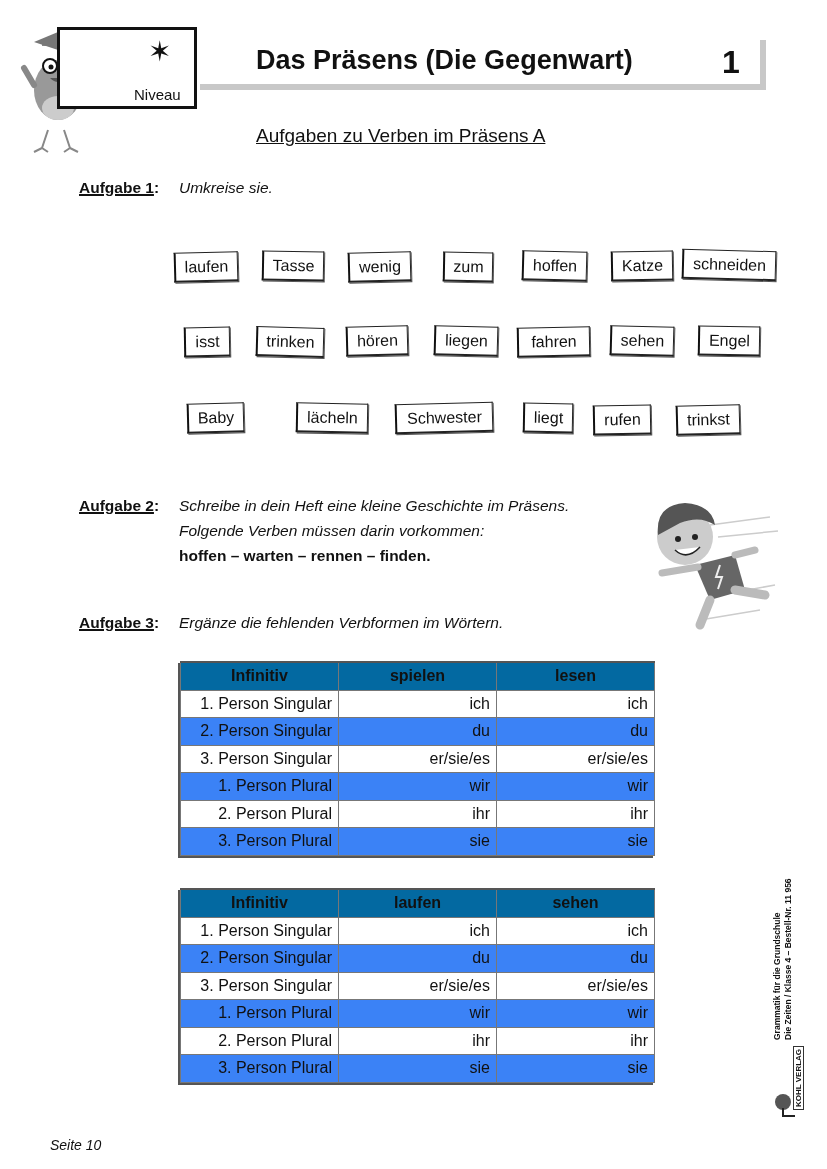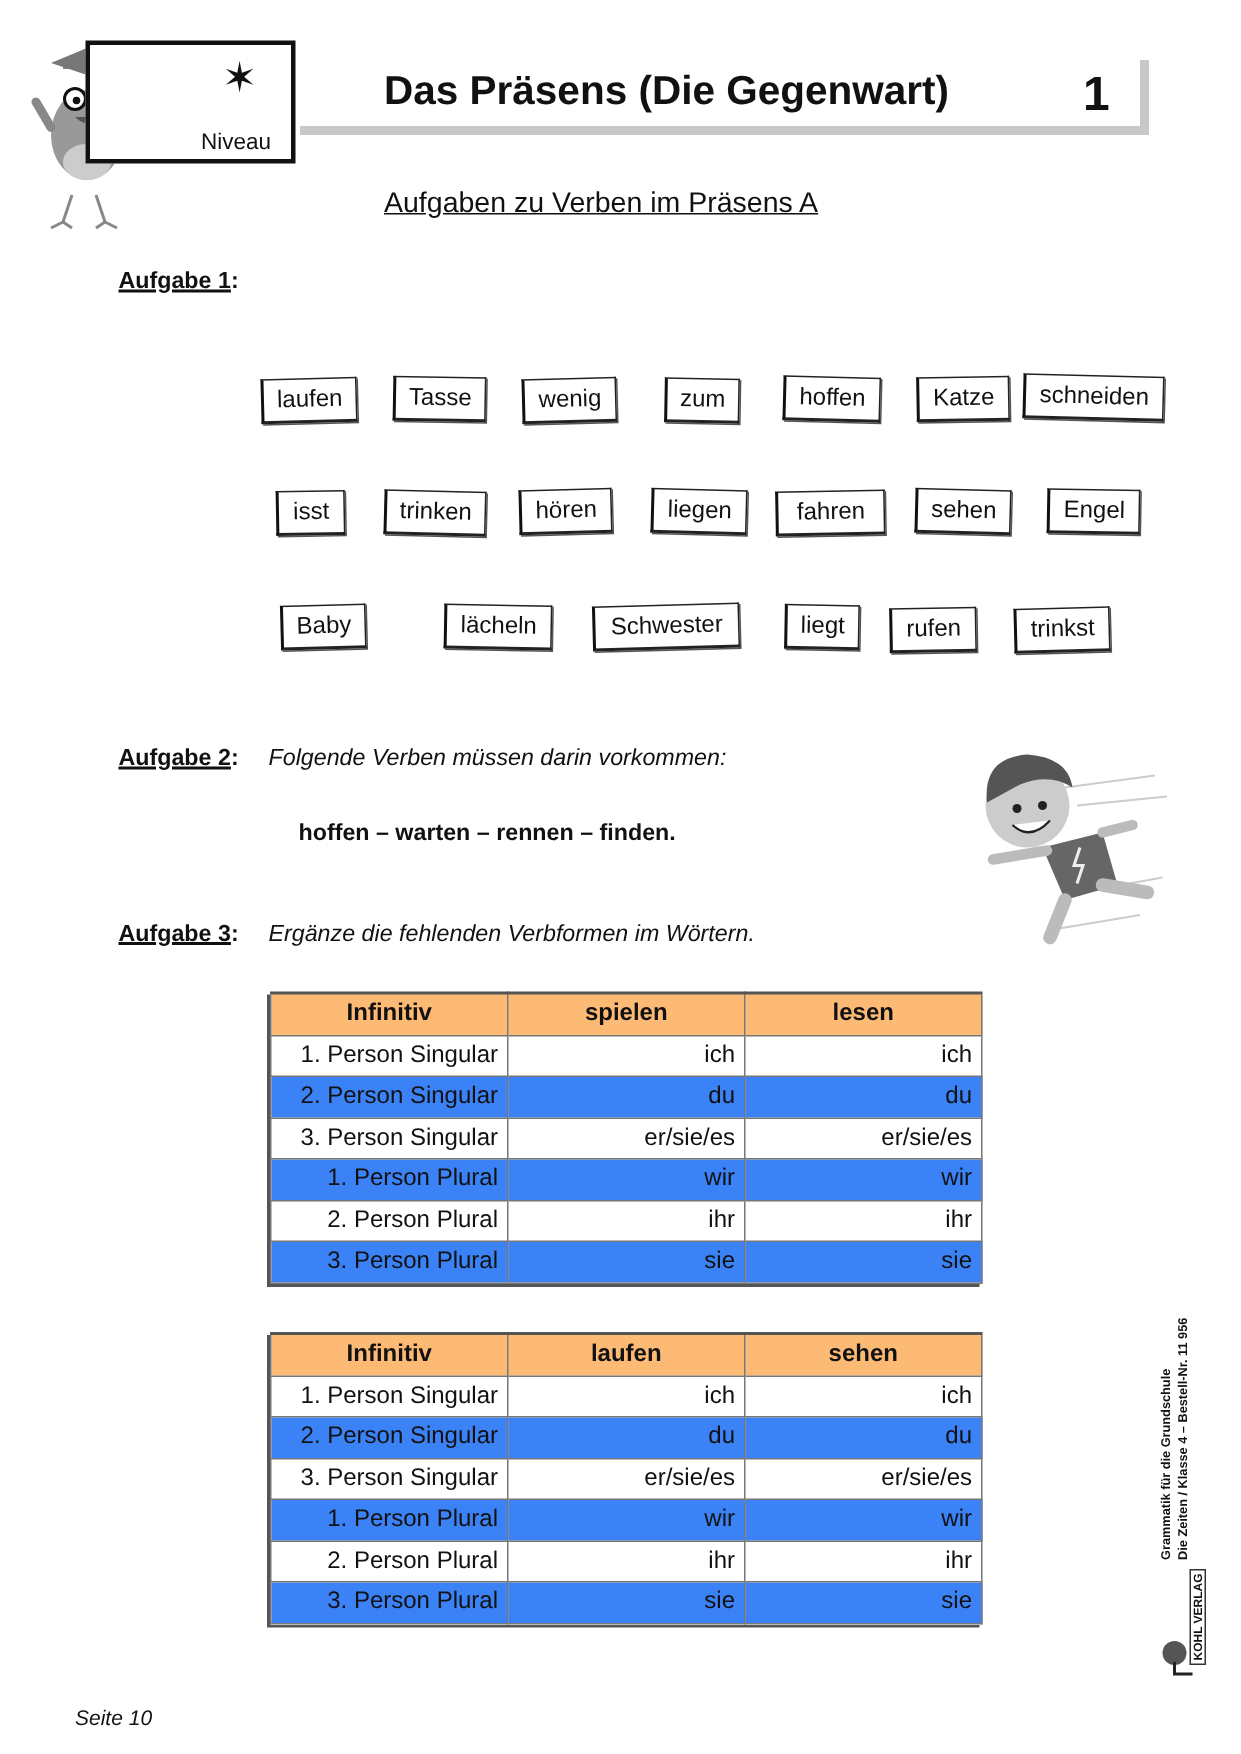--- a/index.html
+++ b/index.html
@@ -14,32 +14,32 @@
   .title-side { position:absolute; left:760px; top:40px; width:6px; height:50px; background:#c8c8c8; }
   .page-title { position:absolute; left:256px; top:45px; font-size:27px; font-weight:bold; }
   .page-number { position:absolute; left:722px; top:44px; font-size:32px; font-weight:bold; }
 
   .subtitle { position:absolute; left:256px; top:125px; font-size:19px; text-decoration:underline; }
 
   
   .task-label { position:absolute; left:79px; font-size:15.5px; font-weight:bold; }
   .task-label u { text-decoration:underline; text-decoration-thickness:2px;margin-top:48px; }
   .task-text { position:absolute; left:179px; font-size:15.5px; font-style:italic; line-height:25px; }
-  .task-bold { position:absolute; left:179px; font-size:15.5px; font-weight:bold;margin-left:20px; }
+  .task-bold { position:absolute; left:179px; font-size:15.5px; font-weight:bold; }
 
   
   .word { position:absolute; border:1px solid #222; border-left:2px solid #111; border-bottom:2px solid #222; background:#fff; font-size:16px; text-align:center; line-height:28px; height:30px; box-sizing:border-box; box-shadow:1px 1px 0 #555; }
 
   
   .runner { position:absolute; left:640px; top:495px; width:140px; height:140px; }
 
   
   table.conj { position:absolute; left:180px; border-collapse:collapse; font-size:16px; box-shadow:-2px 2px 0 #555; }
   table.conj th, table.conj td { border:1px solid #777; height:26.5px; padding:0 6px; }
-  table.conj th { background:#fdba74; font-weight:bold; text-align:center; }
+  table.conj th { background:#0369a1; font-weight:bold; text-align:center; }
   table.conj td { text-align:right; }
   table.conj tr.alt td { background:#3b82f6; }
   table.conj col.c1 { width:158px; } table.conj col.c2 { width:158px; } table.conj col.c3 { width:158px; }
   table.conj { border-top:2px solid #555; border-right:1px solid #777; }
 
   
   .sidetext { position:absolute; left:772px; top:1040px; transform:rotate(-90deg); transform-origin:left top; font-size:8.5px; font-weight:bold; line-height:11px; white-space:nowrap; }
   .publisher { position:absolute; left:793px; top:1110px; transform:rotate(-90deg); transform-origin:left top; font-size:8px; font-weight:bold; border:1px solid #333; padding:0 2px; white-space:nowrap; }
   .tree { position:absolute; left:773px; top:1092px; width:24px; height:26px; }
 
@@ -70,20 +70,21 @@
 </div>
 <div class="title-bar"></div>
 <div class="title-side"></div>
 <div class="page-title">Das Präsens (Die Gegenwart)</div>
 <div class="page-number">1</div>
 
 <div class="subtitle">Aufgaben zu Verben im Präsens A</div>
 
 <div class="task-label" style="top:179px"><u>Aufgabe 1</u>:</div>
 <div class="task-text" style="top:175px">
+  <div>Umkreise sie.</div>
 </div>
 
 <div>
   <div class="word" style="left:174px;top:252px;width:64px;transform:rotate(-1.5deg)">laufen</div>
   <div class="word" style="left:262px;top:251px;width:62px;transform:rotate(1deg)">Tasse</div>
   <div class="word" style="left:348px;top:252px;width:63px;transform:rotate(-1.5deg)">wenig</div>
   <div class="word" style="left:443px;top:252px;width:50px;transform:rotate(1deg)">zum</div>
   <div class="word" style="left:522px;top:251px;width:65px;transform:rotate(1.5deg)">hoffen</div>
   <div class="word" style="left:611px;top:251px;width:62px;transform:rotate(-1deg)">Katze</div>
   <div class="word" style="left:682px;top:250px;width:94px;transform:rotate(1.5deg)">schneiden</div>
@@ -99,20 +100,21 @@
   <div class="word" style="left:187px;top:403px;width:57px;transform:rotate(-1.5deg)">Baby</div>
   <div class="word" style="left:296px;top:403px;width:72px;transform:rotate(1deg)">lächeln</div>
   <div class="word" style="left:395px;top:403px;width:98px;transform:rotate(-1.5deg)">Schwester</div>
   <div class="word" style="left:523px;top:403px;width:50px;transform:rotate(1deg)">liegt</div>
   <div class="word" style="left:593px;top:405px;width:58px;transform:rotate(-1deg)">rufen</div>
   <div class="word" style="left:676px;top:405px;width:64px;transform:rotate(-1.5deg)">trinkst</div>
 </div>
 
 <div class="task-label" style="top:497px"><u>Aufgabe 2</u>:</div>
 <div class="task-text" style="top:493px">
+  <div>Schreibe in dein Heft eine kleine Geschichte im Präsens.</div>
   <div>Folgende Verben müssen darin vorkommen:</div>
 </div>
 <div class="task-bold" style="top:547px">hoffen – warten – rennen – finden.</div>
 
 <svg class="runner" viewBox="0 0 140 140">
   <path d="M70 30 L130 22 M78 42 L138 36 M80 100 L135 90 M60 125 L120 115" stroke="#ccc" stroke-width="1.5"></path>
   <path d="M55 70 L95 60 L105 95 L70 105 Z" fill="#666"></path>
   <path d="M70 105 L60 130" stroke="#bbb" stroke-width="9" stroke-linecap="round"></path>
   <path d="M95 95 L125 100" stroke="#bbb" stroke-width="9" stroke-linecap="round"></path>
   <path d="M58 72 L22 78" stroke="#bbb" stroke-width="7" stroke-linecap="round"></path>

